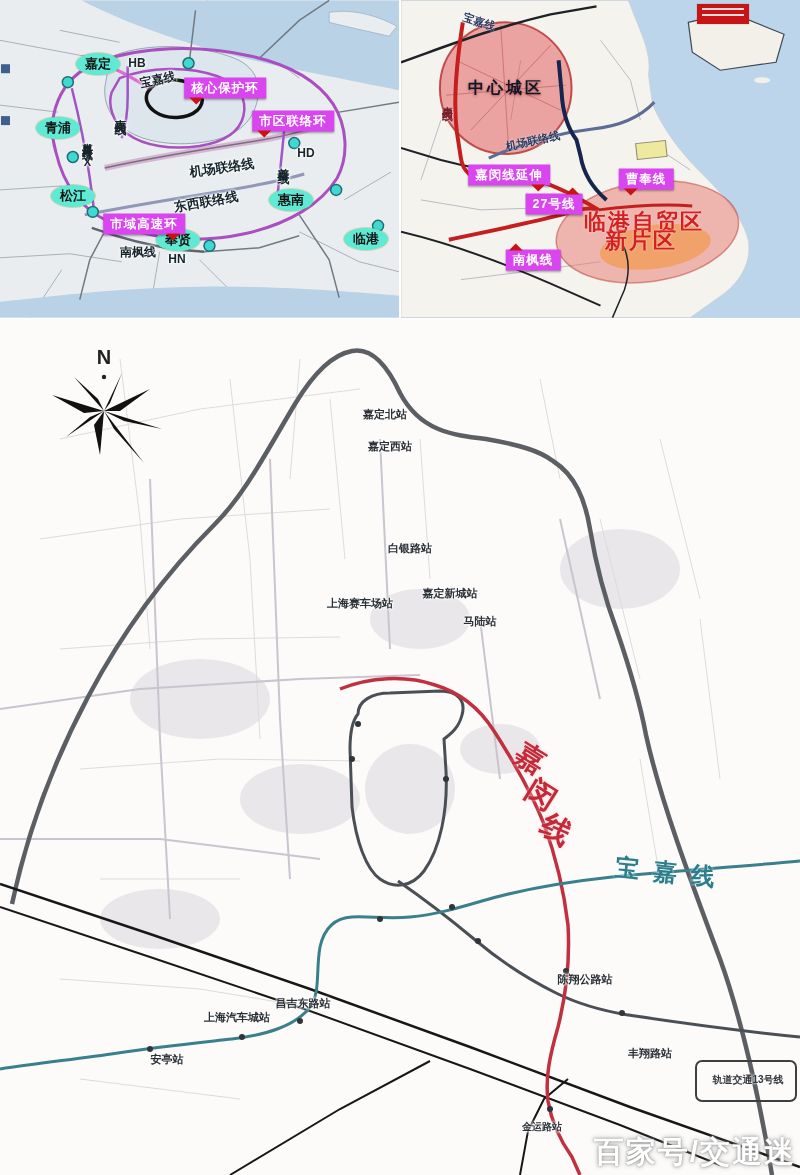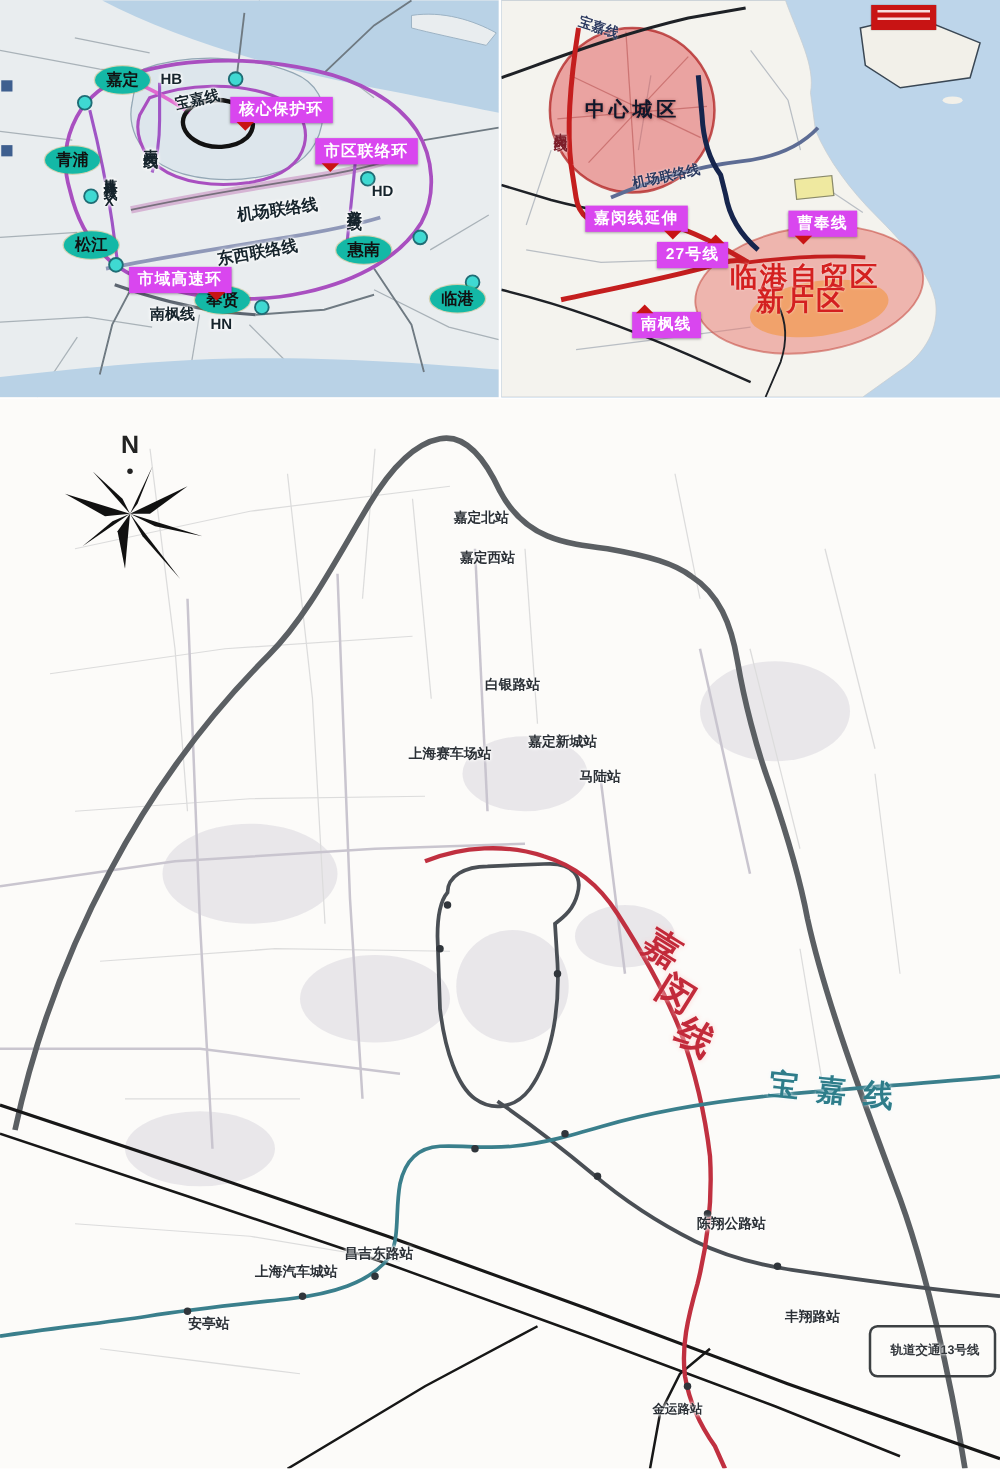--- a/index.html
+++ b/index.html
@@ -4,21 +4,21 @@
 <style>
   html,body{margin:0;padding:0;background:#ffffff;}
   #shot{position:relative;width:800px;height:1175px;overflow:hidden;background:#fff;
         font-family:"Liberation Sans",sans-serif;}
   .panel{position:absolute;overflow:hidden;}
   #panelA{left:0;top:0;width:399px;height:318px;background:#e9edef;}
   #panelB{left:401px;top:0;width:399px;height:318px;background:#bdd5ea;}
   #panelC{left:0;top:319px;width:800px;height:856px;background:#fcfbf9;}
   .panel svg{position:absolute;left:0;top:0;}
   .lbl{position:absolute;transform:translate(-50%,-50%);white-space:nowrap;z-index:5;}
-  .badge{background:#14b8a6;border-radius:50%;padding:2px 9px;font-weight:700;font-size:13px;
+  .badge{background:#5eead4;border-radius:50%;padding:2px 9px;font-weight:700;font-size:13px;
          color:#111;box-shadow:0 0 0 1px rgba(140,130,0,.25);}
   .banner{position:absolute;transform:translate(-50%,-50%);white-space:nowrap;z-index:6;
           background:#d946ef;color:#fff;font-weight:700;font-size:12.5px;letter-spacing:1px;
           padding:2px 7px;box-shadow:0 1px 2px rgba(0,0,0,.35);}
   .tri{position:absolute;width:0;height:0;border:7px solid transparent;}
   .tri-dl{border-top-color:#c81414;left:5px;bottom:-13px;}
   .tri-dr{border-top-color:#c81414;right:5px;bottom:-13px;}
   .tri-ur{border-bottom-color:#c81414;right:3px;top:-13px;}
   .tri-ul{border-bottom-color:#c81414;left:3px;top:-13px;}
   .llab{font-weight:700;font-size:12px;color:#16242c;
@@ -194,21 +194,21 @@
         <i></i>
         <i></i>
       </div>
 
     <span class="lbl white-big" style="left:105px;top:88px;">中心城区</span>
     <span class="lbl red-big" style="left:243px;top:222px;">临港自贸区</span>
     <span class="lbl red-big" style="left:240px;top:241px;">新片区</span>
 
     <span class="banner" style="left:108px;top:175px;"><b>嘉闵线延伸</b><i class="tri tri-dr"></i></span>
     <span class="banner" style="left:153px;top:204px;"><b>27号线</b><i class="tri tri-ur"></i></span>
-    <span class="banner" style="left:245px;top:179px;margin-left:12px;"><b>曹奉线</b><i class="tri tri-dl"></i></span>
+    <span class="banner" style="left:245px;top:179px;"><b>曹奉线</b><i class="tri tri-dl"></i></span>
     <span class="banner" style="left:132px;top:260px;"><b>南枫线</b><i class="tri tri-ul"></i></span>
 
     <span class="lbl dline" style="left:78px;top:22px;transform:translate(-50%,-50%) rotate(18deg);">宝嘉线</span>
     <span class="lbl rline vert" style="left:46px;top:100px;">嘉闵线</span>
     <span class="lbl dline" style="left:132px;top:141px;transform:translate(-50%,-50%) rotate(-12deg);">机场联络线</span>
   </div>
 
   <div id="panelC" class="panel">
     <svg width="800" height="856" viewBox="0 0 800 856">
 
@@ -315,15 +315,16 @@
     <span class="lbl sta" style="left:585px;top:660px;">陈翔公路站</span>
     <span class="lbl sta" style="left:650px;top:694px;margin-top:40px;">丰翔路站</span>
     <span class="lbl sta" style="left:542px;top:808px;font-size:10px;">金运路站</span>
     <span class="lbl railnote" style="left:748px;top:761px;">轨道交通13号线</span>
 
     <span class="lbl jm-char" style="left:530px;top:440px;transform:translate(-50%,-50%) rotate(32deg);">嘉</span>
     <span class="lbl jm-char" style="left:541px;top:476px;transform:translate(-50%,-50%) rotate(32deg);">闵</span>
     <span class="lbl jm-char" style="left:556px;top:511px;transform:translate(-50%,-50%) rotate(32deg);">线</span>
     <span class="lbl bj-line" style="left:672px;top:554px;transform:translate(-50%,-50%) rotate(6deg);">宝嘉线</span>
 
+    <div id="watermark">百家号/交通迷</div>
   </div>
 
 </div>
 
 </body></html>

